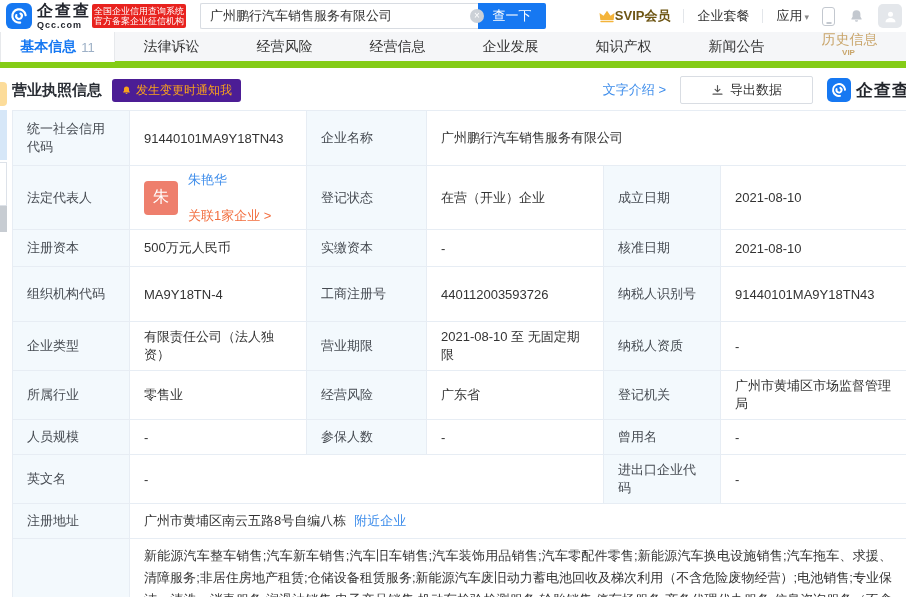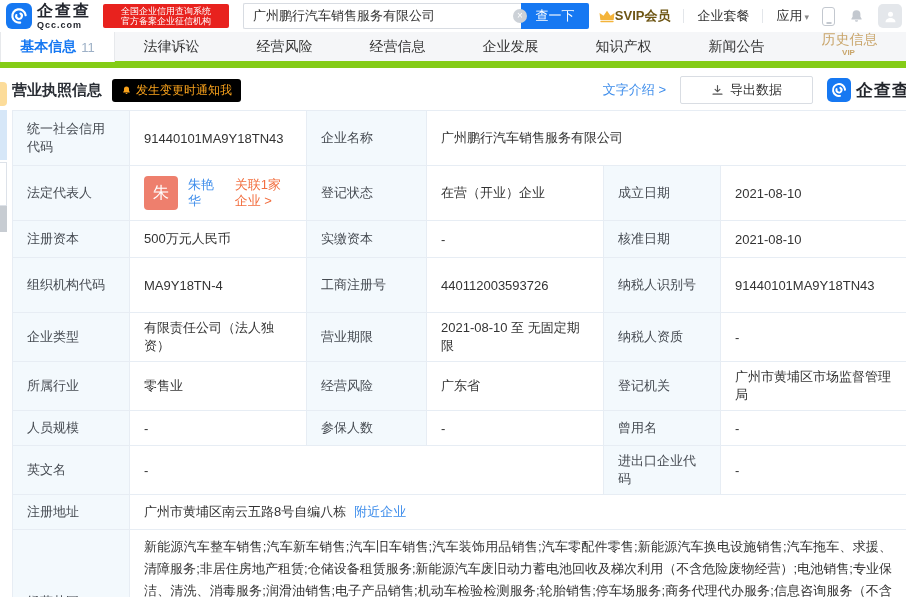--- a/index.html
+++ b/index.html
@@ -9,22 +9,22 @@
     background:#fff; color:#333; position:relative; font-size:13px;
   }
   
   .topbar { display:flex; align-items:center; height:32px; padding:0 6px; background:#fff; }
   .logo-group { display:flex; align-items:center; cursor:pointer; }
   .logo-box { width:26px; height:26px; border-radius:6px; background:#1678f2;
     display:flex; align-items:center; justify-content:center; flex:none; }
   .logo-texts { margin-left:5px; line-height:1; }
   .logo-cn { font-size:16px; font-weight:bold; color:#23262e; letter-spacing:2px; }
   .logo-en { font-size:9px; color:#23262e; font-weight:bold; margin-top:2px; letter-spacing:1px; }
-  .cert-badge { margin-left:12px; background:#e8221e; color:#fff; font-size:9px;
-    line-height:10px; padding:2px 18px; border-radius:2px; white-space:nowrap; }
+  .cert-badge { margin-left:1px; background:#e8221e; color:#fff; font-size:9px;
+    line-height:10px; padding:2px 2px; border-radius:2px; white-space:nowrap; }
   .search-wrap { display:flex; align-items:center; margin-left:14px; position:relative; }
   .search-input { width:278px; height:26px; border:1px solid #d8dce2; border-right:none;
     border-radius:2px 0 0 2px; padding:0 26px 0 9px; font-size:13px; color:#333; outline:none; }
   .search-clear { position:absolute; right:62px; top:50%; transform:translateY(-50%);
     width:14px; height:14px; border-radius:50%; background:#ccd1d7; color:#fff;
     font-size:10px; line-height:14px; text-align:center; cursor:pointer; }
   .search-btn { width:68px; height:26px; background:#1678f2; color:#fff; border:none;
     border-radius:0 2px 2px 0; font-size:13px; cursor:pointer; }
   .top-right { margin-left:auto; display:flex; align-items:center; gap:13px; padding-right:14px; }
   .svip { display:flex; align-items:center; font-weight:bold; font-size:13px;
@@ -45,21 +45,21 @@
     font-size:14px; color:#333; cursor:pointer; }
   .tab.active { background:#fff; border-left:1px solid #e7e9ec; border-right:1px solid #e7e9ec;
     margin-bottom:-1px; color:#1678f2; font-weight:bold; }
   .tab .count { color:#9db0c6; font-weight:normal; font-size:13px; }
   .tab.history { color:#c9a56a;flex-direction:column; }
   .vip-sup { font-size:8px; color:#c9a56a; transform:translateY(-6px); display:inline-block;
     margin-left:-2px; font-weight:bold; }
   
   .section-head { display:flex; align-items:center; padding:8px 0 6px 12px; height:42px; }
   .sec-title { font-size:15px; font-weight:bold; color:#2b2f36; }
-  .notify-badge { display:flex; align-items:center; gap:4px; background:#000000;
+  .notify-badge { display:flex; align-items:center; gap:4px; background:#4c1d95;
     color:#f9a21b; font-size:12px; padding:3px 9px; border-radius:3px; margin-left:10px; cursor:pointer; }
   .head-right { margin-left:auto; display:flex; align-items:center; gap:14px; }
   .text-intro { color:#3e8deb; font-size:13px; cursor:pointer; white-space:nowrap; }
   .export-btn { display:flex; align-items:center; gap:6px; border:1px solid #d9dde3;
     background:#fff; height:28px; padding:0 30px; font-size:13px; color:#333;
     border-radius:2px; cursor:pointer; white-space:nowrap; }
   .watermark { display:flex; align-items:center; gap:5px; margin-right:-4px; }
   .wm-logo { width:24px; height:24px; border-radius:5px; background:#1678f2;
     display:flex; align-items:center; justify-content:center; flex:none; }
   .wm-text { font-size:17px; font-weight:bold; color:#23262c; letter-spacing:1px; white-space:nowrap; }
@@ -68,21 +68,21 @@
     font-size:13px; }
   .lic-table td { border:1px solid #e7edf4; padding:6px 14px; vertical-align:middle;
     word-break:break-all; }
   td.lbl { background:#f3f9fd; color:#464b52; }
   td.val { color:#333; background:#fff; }
   .rep { display:flex; align-items:center; gap:10px; }
   .avatar-cell { width:34px; height:34px; background:#ee7f6d; color:#fff; border-radius:4px;
     font-size:16px; display:flex; align-items:center; justify-content:center; flex:none; cursor:pointer; }
   .link-blue { color:#3e8deb; cursor:pointer; text-decoration:none; }
   .link-orange { color:#f26e3f; cursor:pointer; text-decoration:none; }
-  .rep-col { display:flex; flex-direction:row; gap:20px; line-height:1.2; }
+  .rep-col { display:flex; flex-direction:column; gap:20px; line-height:1.2; }
   .scope-val { text-align:justify; line-height:22px; vertical-align:middle; }
   .addr-link { margin-left:8px; }
   
   .frag { position:absolute; left:0; width:7px; }
   .frag-yellow { top:82px; height:24px; background:#fcdc9a; border-radius:0 4px 4px 0; }
   .frag-blue { top:110px; height:50px; background:#d6e7f8; }
   .frag-white { top:162px; height:44px; background:#fff; border:1px solid #dde2e9; border-left:none; }
   .frag-gray { top:206px; height:26px; background:#c7ccd2; }
 </style>
 </head>

